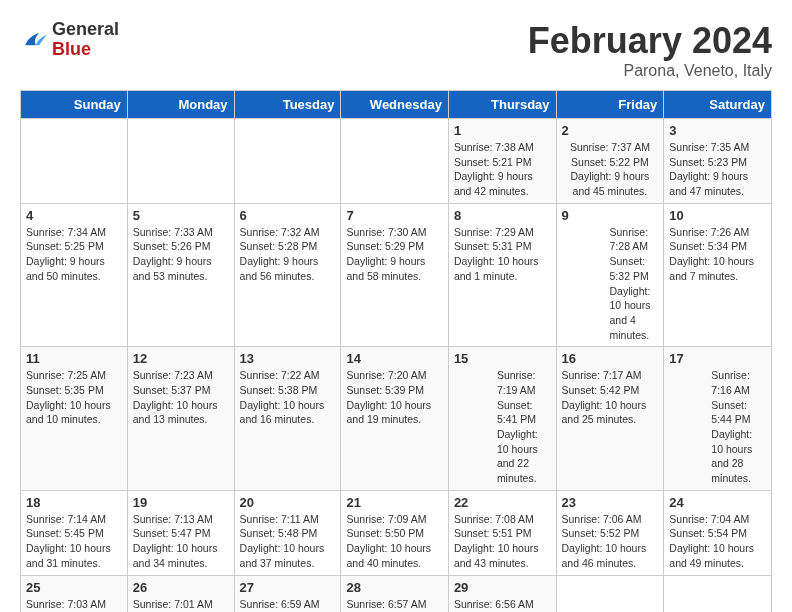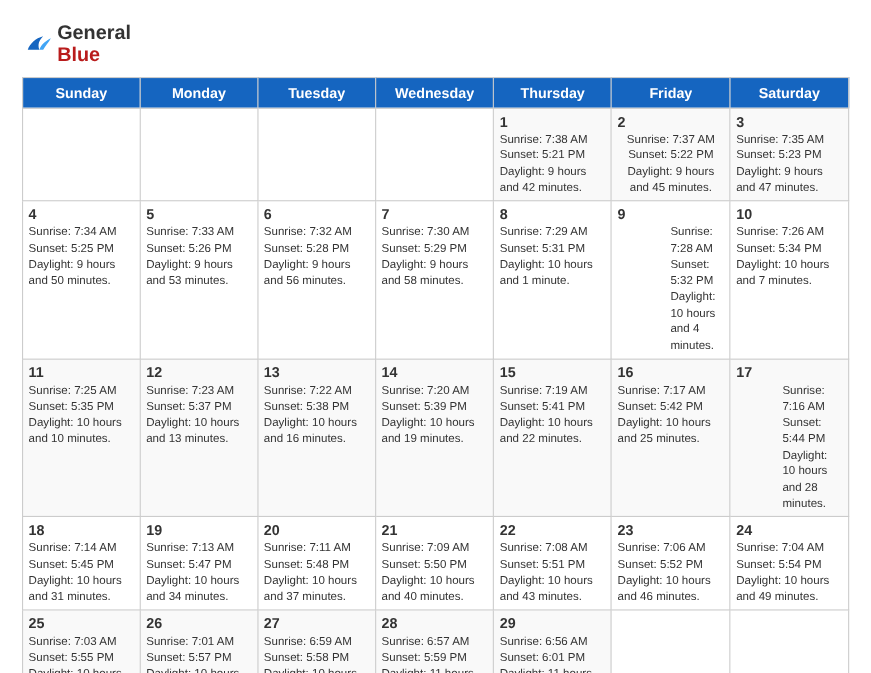--- a/index.html
+++ b/index.html
@@ -41,21 +41,21 @@
     table {
       width: 100%;
       border-collapse: collapse;
     }
     thead tr th {
       background-color: #1565c0;
       color: #fff;
       font-size: 13px;
       font-weight: bold;
       padding: 6px 6px;
-      text-align: center;
+      text-align: right;
       border: 1px solid #ccc;
     }
     tbody tr td {
       width: 108px;
       height: 80px;
       vertical-align: top;
       padding: 4px 5px;
       border: 1px solid #ccc;
       font-size: 11px;
       color: #333;
@@ -86,20 +86,24 @@
   <div class="logo">
     <svg class="logo-bird" viewBox="0 0 32 32" xmlns="http://www.w3.org/2000/svg">
       <path d="M6 22 C8 16, 14 10, 22 8 C18 12, 16 16, 18 22 Z" fill="#1565c0"></path>
       <path d="M18 22 C20 16, 26 12, 30 10 C28 14, 24 18, 22 22 Z" fill="#42a5f5"></path>
     </svg>
     <div>
       <div style="font-size:18px;font-weight:bold;color:#333;line-height:1.1;">General</div>
       <div style="font-size:18px;font-weight:bold;color:#b91c1c;line-height:1.1;">Blue</div>
     </div>
   </div>
+  <div class="title-block">
+    <div class="month-title">February 2024</div>
+    <div class="subtitle">Parona, Veneto, Italy</div>
+  </div>
 </div>
 
 <table>
   <thead>
     <tr>
     <th>Sunday</th>
         <th>Monday</th>
         <th>Tuesday</th>
         <th>Wednesday</th>
         <th>Thursday</th>
@@ -210,21 +214,21 @@
         </td>
         <td>
           <span class="day-num">14</span>
           <div class="day-info" style="white-space: pre-line;">Sunrise: 7:20 AM
 Sunset: 5:39 PM
 Daylight: 10 hours
 and 19 minutes.</div>
         </td>
         <td>
           <span class="day-num">15</span>
-          <div class="day-info" style="white-space: pre-line;">Sunrise: 7:19 AM
+          <div class="day-info" style="white-space: pre-line; margin-left: 43px;">Sunrise: 7:19 AM
 Sunset: 5:41 PM
 Daylight: 10 hours
 and 22 minutes.</div>
         </td>
         <td>
           <span class="day-num">16</span>
           <div class="day-info" style="white-space: pre-line;">Sunrise: 7:17 AM
 Sunset: 5:42 PM
 Daylight: 10 hours
 and 25 minutes.</div>

